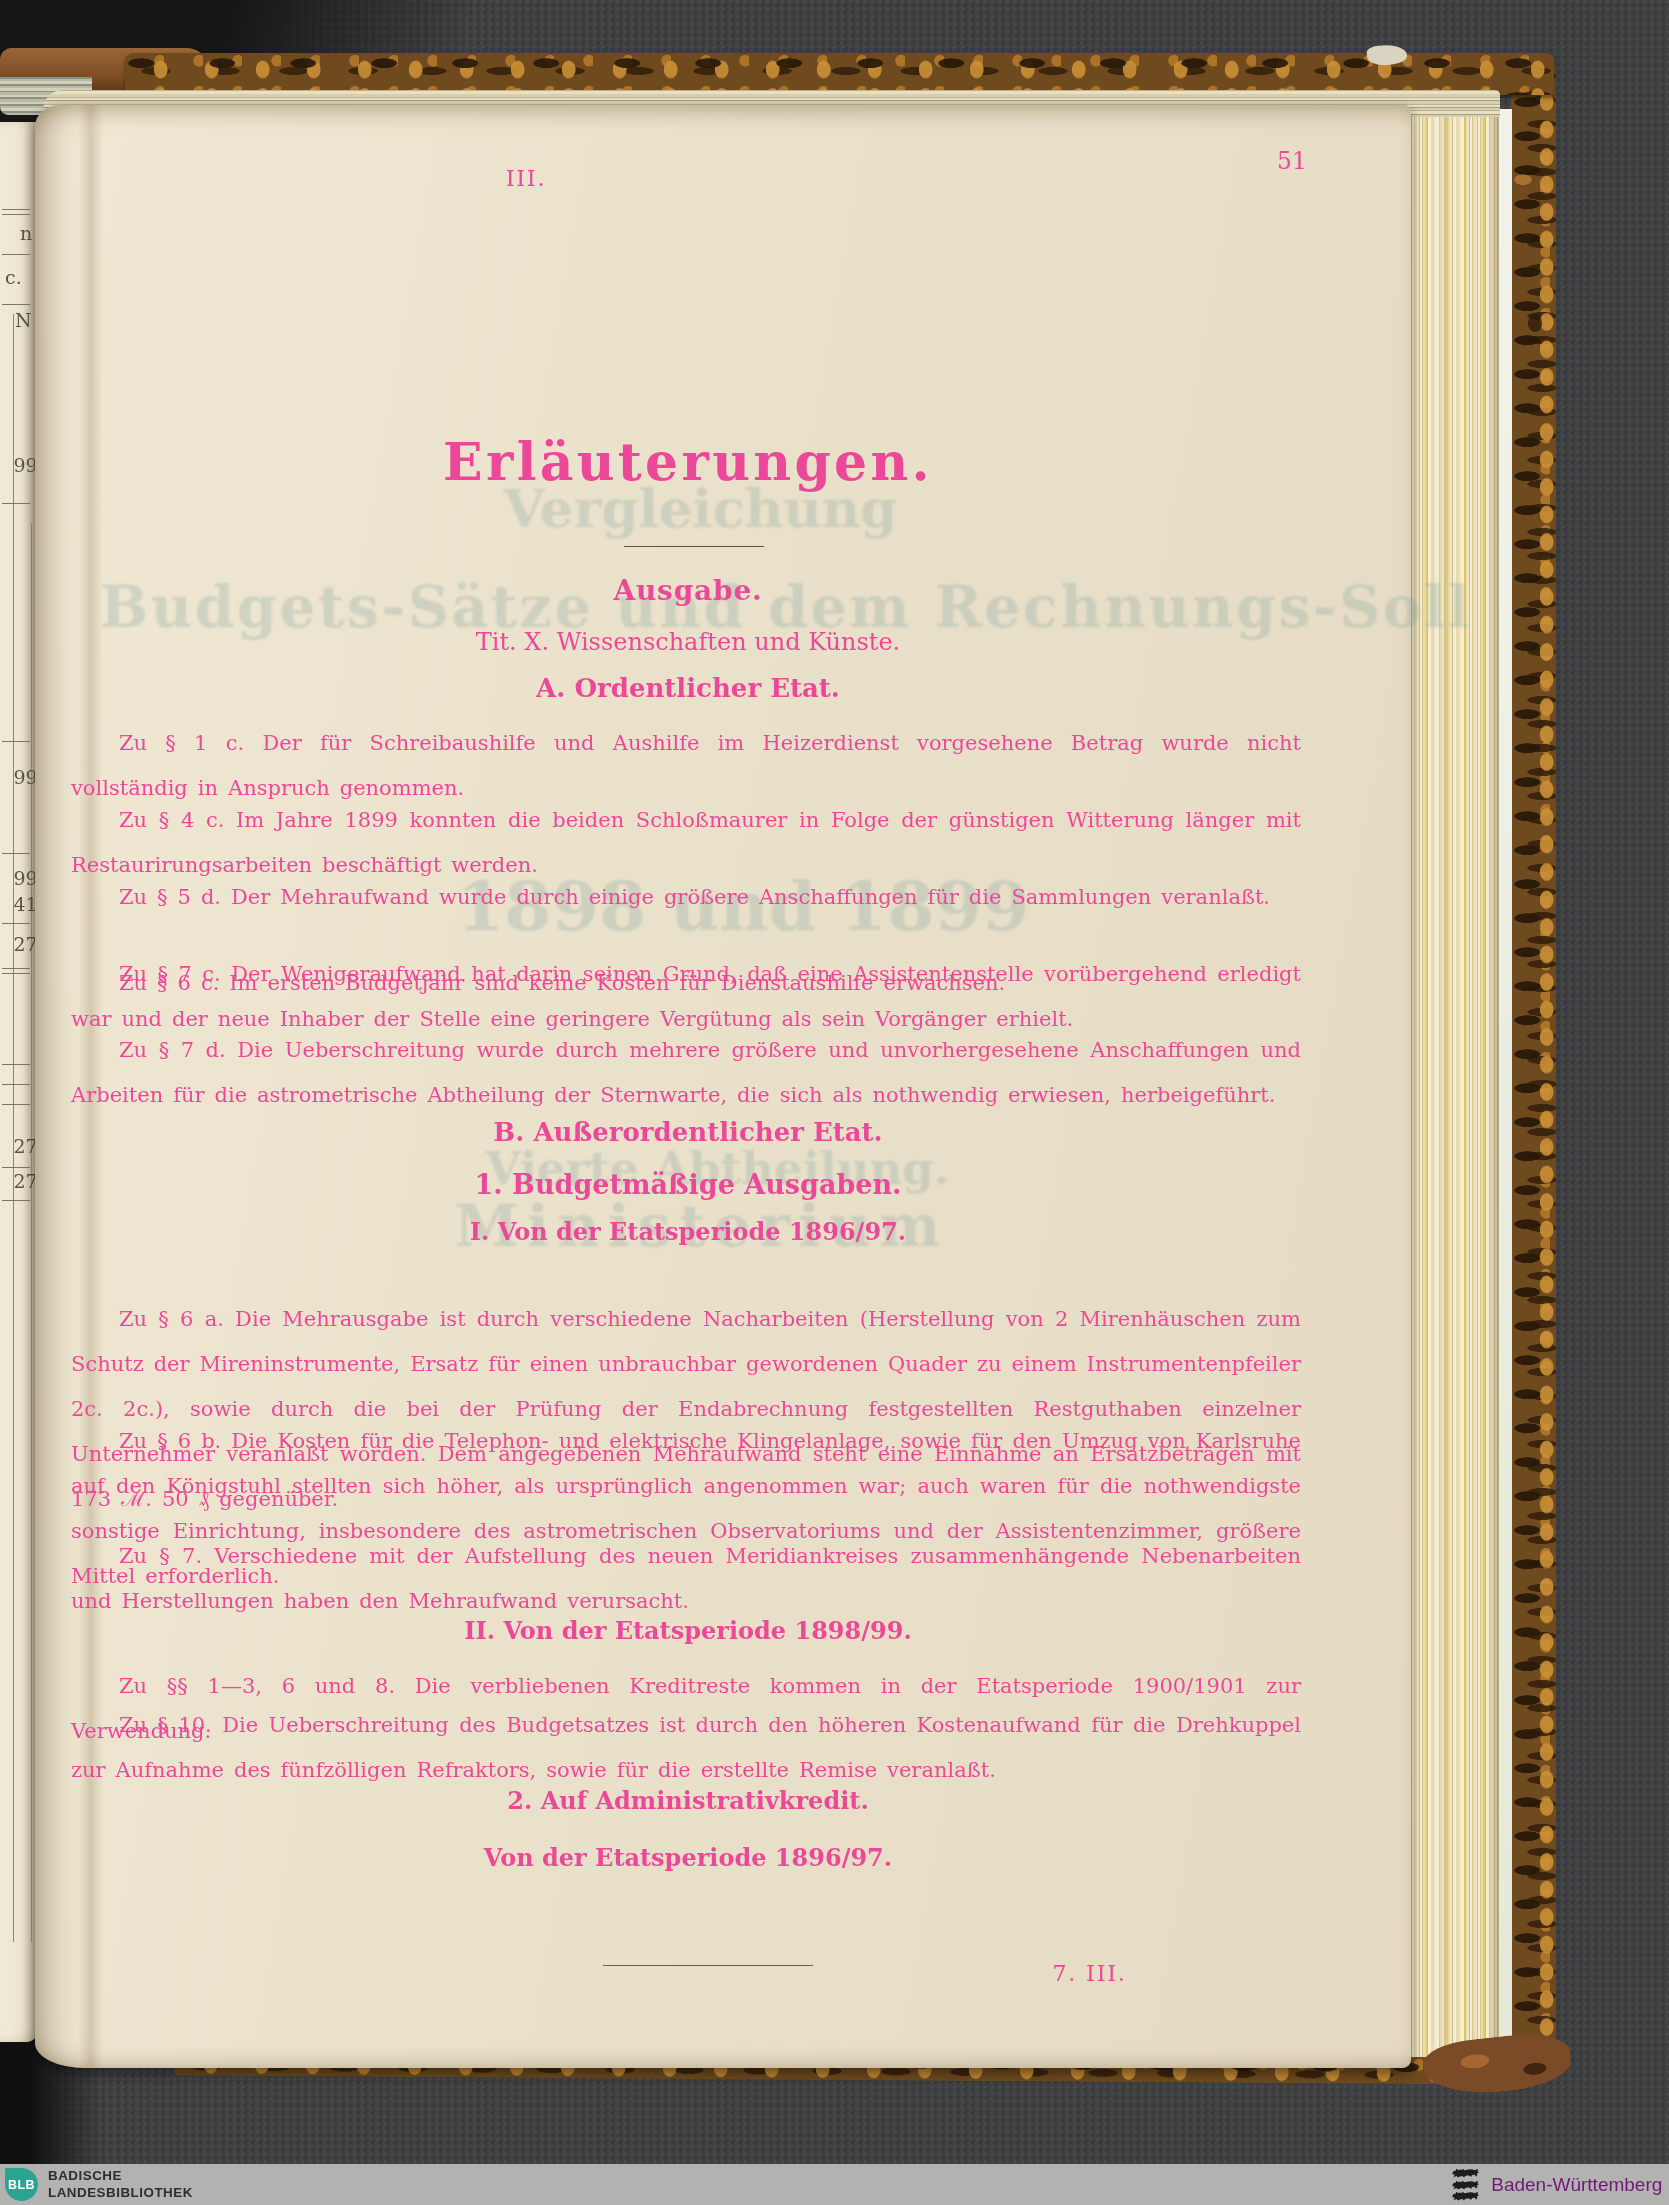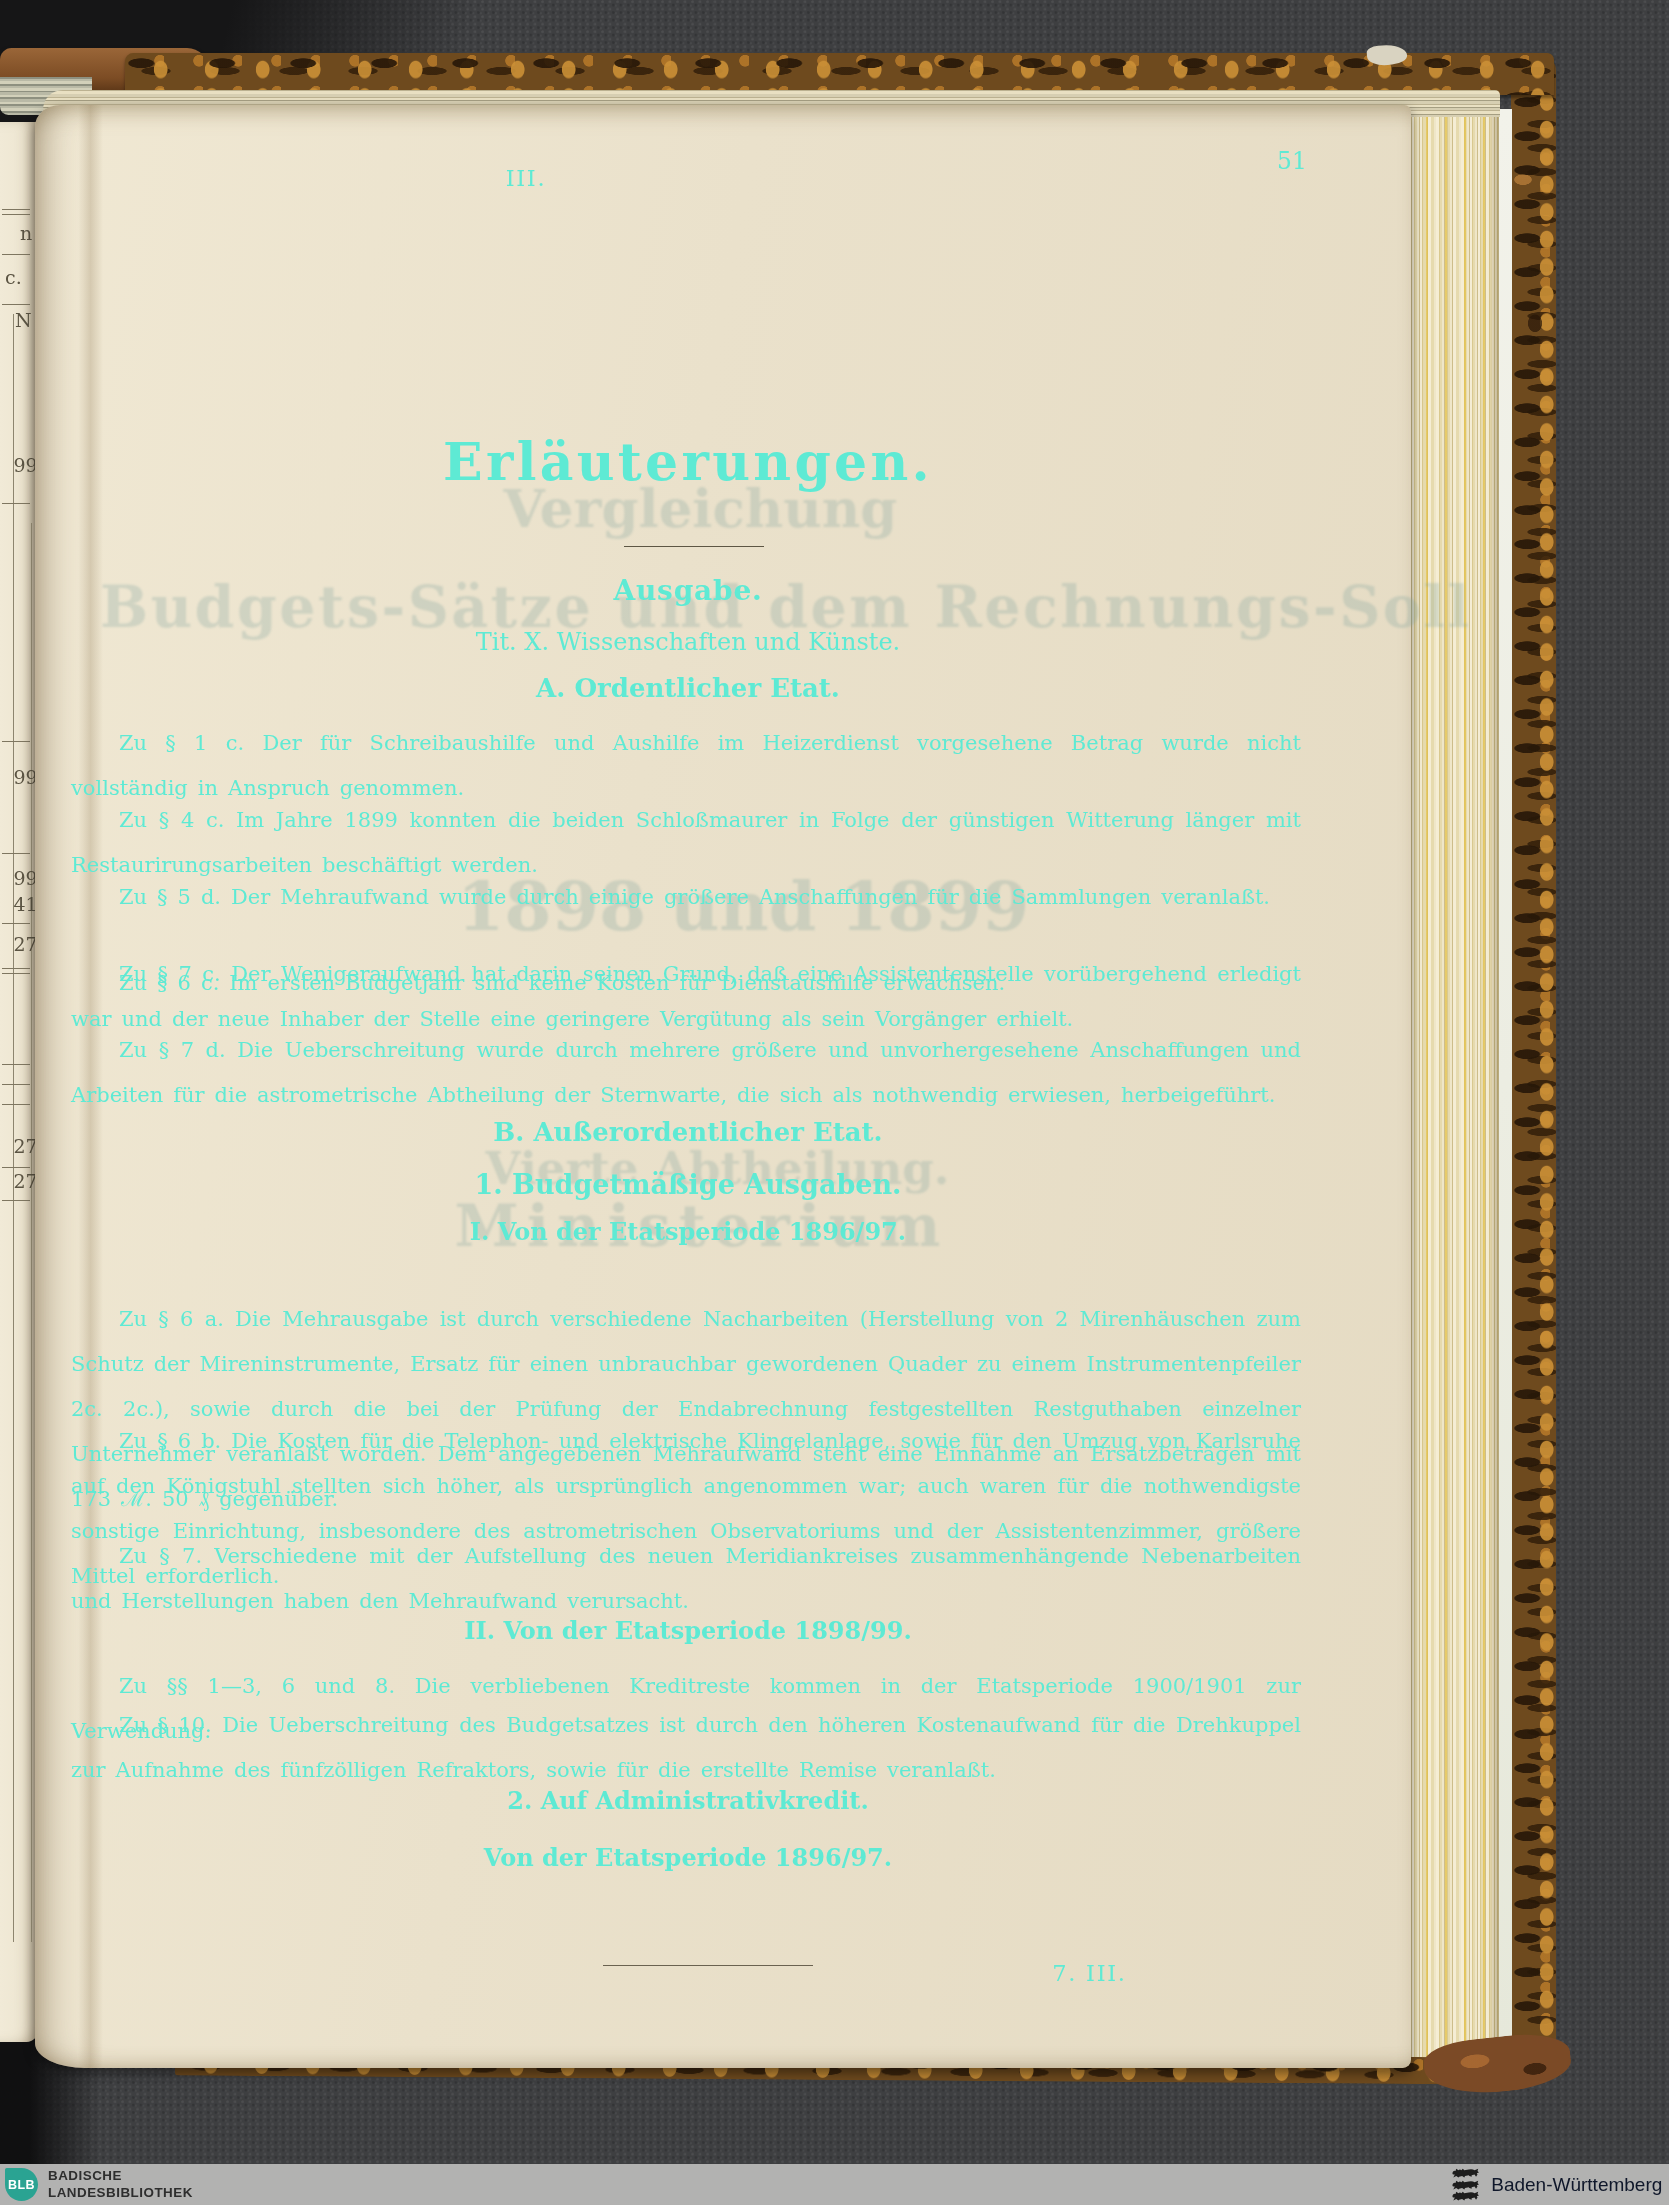--- a/index.html
+++ b/index.html
@@ -81,21 +81,21 @@
                inset 0 -11.7px 20px -13.4px rgba(120,95,55,.4),
                0 5px 11.7px rgba(0,0,0,.45);}
   .page::before{content:"";position:absolute;left:43px;top:0;width:25px;height:100%;
     background:linear-gradient(90deg,rgba(120,95,55,0),rgba(120,95,55,.22),rgba(120,95,55,0));}
 
   
   .ghost{position:absolute;z-index:8;color:rgba(128,162,156,.55);opacity:.5;
     font-weight:bold;filter:blur(1.2px);white-space:nowrap;text-align:center;}
 
   
-  .content{position:absolute;inset:0;z-index:9;color:#5eead4;}
+  .content{position:absolute;inset:0;z-index:9;color:#ec4899;}
   .c-abs{position:absolute;}
   .center-block{left:71px;width:1234px;text-align:center;}
   .hdr-numeral{left:451px;width:150px;text-align:center;top:165px;font-size:22.5px;letter-spacing:1.7px;}
   .page-num{left:1246px;width:92px;text-align:center;top:147px;font-size:23.4px;}
   .doc-title{top:431px;font-size:52px;font-weight:bold;letter-spacing:3.3px;}
   .rule-1{left:624px;width:140px;top:546px;border-top:1.7px solid #5d5644;}
   .h-ausgabe{top:574px;font-size:28px;font-weight:bold;letter-spacing:0.8px;}
   .h-tit{top:628px;font-size:24px;}
   .h-a-etat{top:673px;font-size:26px;font-weight:bold;}
   .para{left:71px;width:1230px;font-size:21px;line-height:45px;text-align:justify;
@@ -118,21 +118,21 @@
   .footer-bar{position:absolute;left:0;top:2164px;width:1669px;height:42px;background:#b2b2b1;
     z-index:10;font-family:"Liberation Sans","DejaVu Sans",sans-serif;}
   .blb-logo{position:absolute;left:5px;top:4.2px;width:33px;height:33px;background:#2aa392;
     border-radius:1.7px 50% 50% 50%;display:flex;align-items:center;justify-content:center;
     color:#fff;font-weight:bold;font-size:12.5px;letter-spacing:0.4px;}
   .blb-name{position:absolute;left:48px;top:4.2px;font-weight:bold;font-size:13.4px;line-height:16.7px;
     color:#2e2e2e;letter-spacing:0.5px;}
   .bw-group{position:absolute;right:6.7px;top:0;height:42px;display:flex;align-items:center;gap:8.3px;}
   .lions{display:flex;flex-direction:column;gap:0.8px;}
   .lions svg{display:block;}
-  .bw-text{font-size:19px;color:#0f172a;}
+  .bw-text{font-size:19px;color:#701a75;}
 </style>
 </head>
 <body>
 
 <div class="stage">
 
   <div class="bg-fabric"></div>
   <div class="shade-topleft"></div>
 
   <div class="spine-cap"></div>

